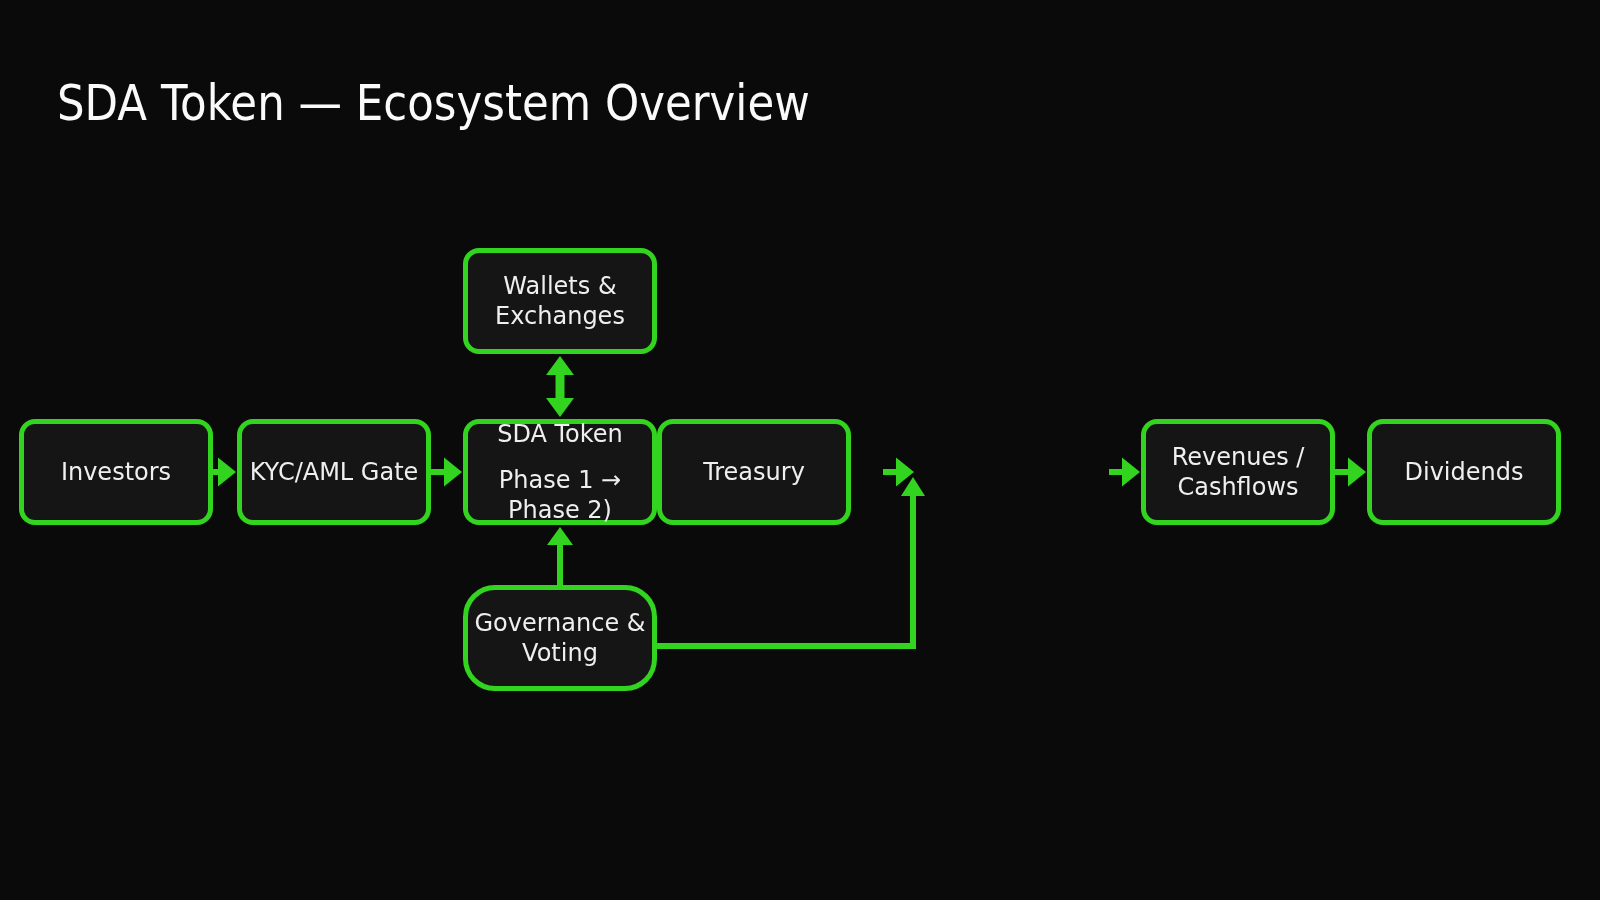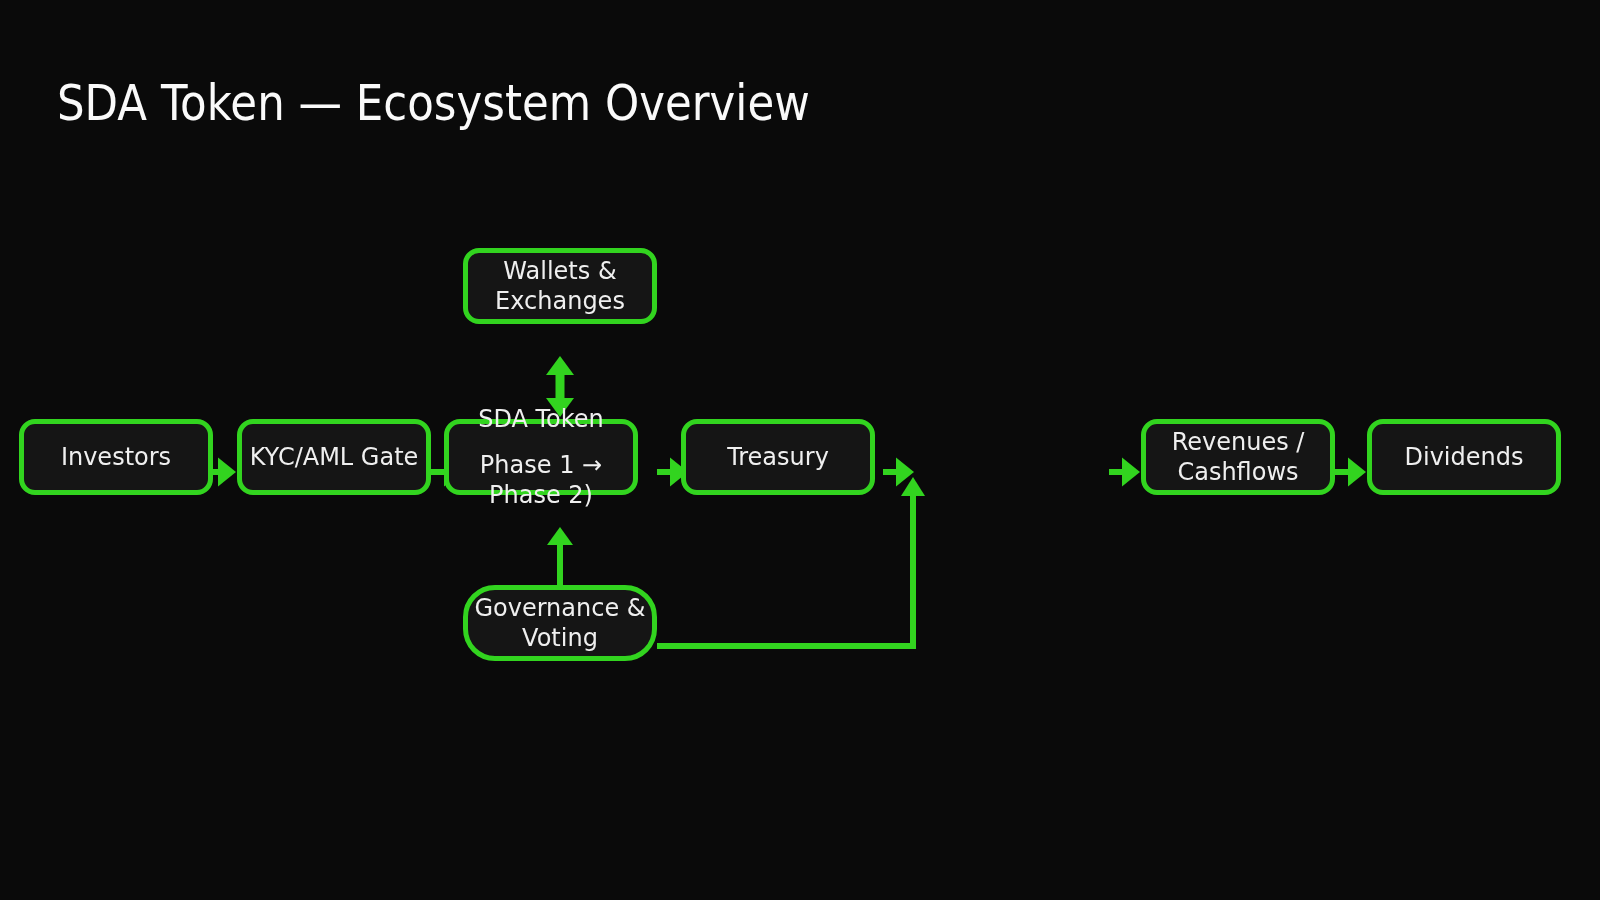--- a/index.html
+++ b/index.html
@@ -19,21 +19,21 @@
   }
   .title{
     position:absolute;left:57px;top:30px;
     font-size:50px;font-weight:400;color:#fafafa;
     white-space:nowrap;transform:scaleX(0.87);transform-origin:0 0;
   }
   .edges{position:absolute;left:0;top:0;width:1600px;height:900px;}
   .edge-line{stroke:var(--accent);fill:none;}
   .edge-head{fill:var(--accent);stroke:none;}
   .node{
-    position:absolute;width:194px;height:76px;
+    position:absolute;width:194px;height:106px;
     background:var(--node-fill);
     border:5px solid var(--accent);
     border-radius:16px;
     display:flex;flex-direction:column;align-items:center;justify-content:center;
     text-align:center;color:var(--text);
     font-size:24px;line-height:1.26;
     padding:3px 4px;
   }
   .node .sub-sm{font-size:18px;line-height:1.22;}
   .node .sub-lg{font-size:24px;line-height:1.26;}
@@ -85,26 +85,26 @@
   </div>
 
   <div class="node" style="left:19px;top:375px;">
     <div>Investors</div>
   </div>
 
   <div class="node" style="left:237px;top:375px;">
     <div>KYC/AML Gate</div>
   </div>
 
-  <div class="node" style="left:444px;top:375px;gap:16px;">
+  <div class="node" style="left:463px;top:375px;gap:16px;">
     <div>SDA Token</div>
     <div class="sub-lg">Phase 1 → Phase 2)</div>
   </div>
 
-  <div class="node" style="left:681px;top:375px;text-align:right;">
+  <div class="node" style="left:657px;top:375px;text-align:right;">
     <div>Treasury</div>
   </div>
 
 
   <div class="node" style="left:1141px;top:375px;">
     <div>Revenues / Cashflows</div>
   </div>
 
   <div class="node" style="left:1367px;top:375px;">
     <div>Dividends</div>

